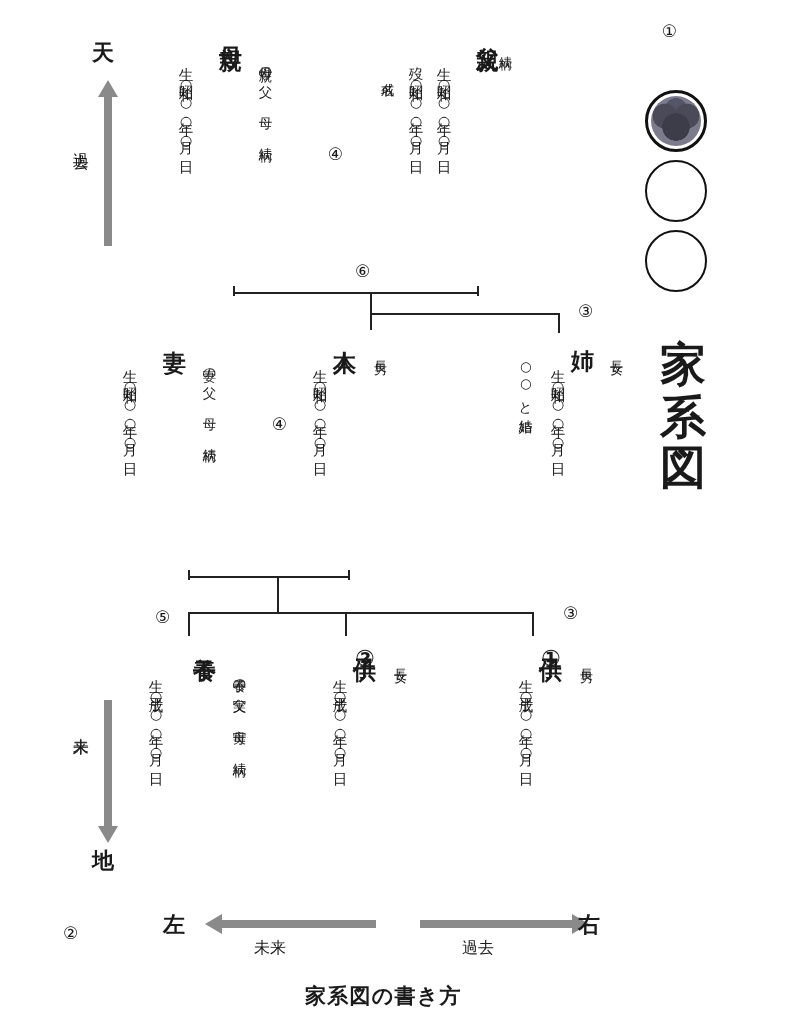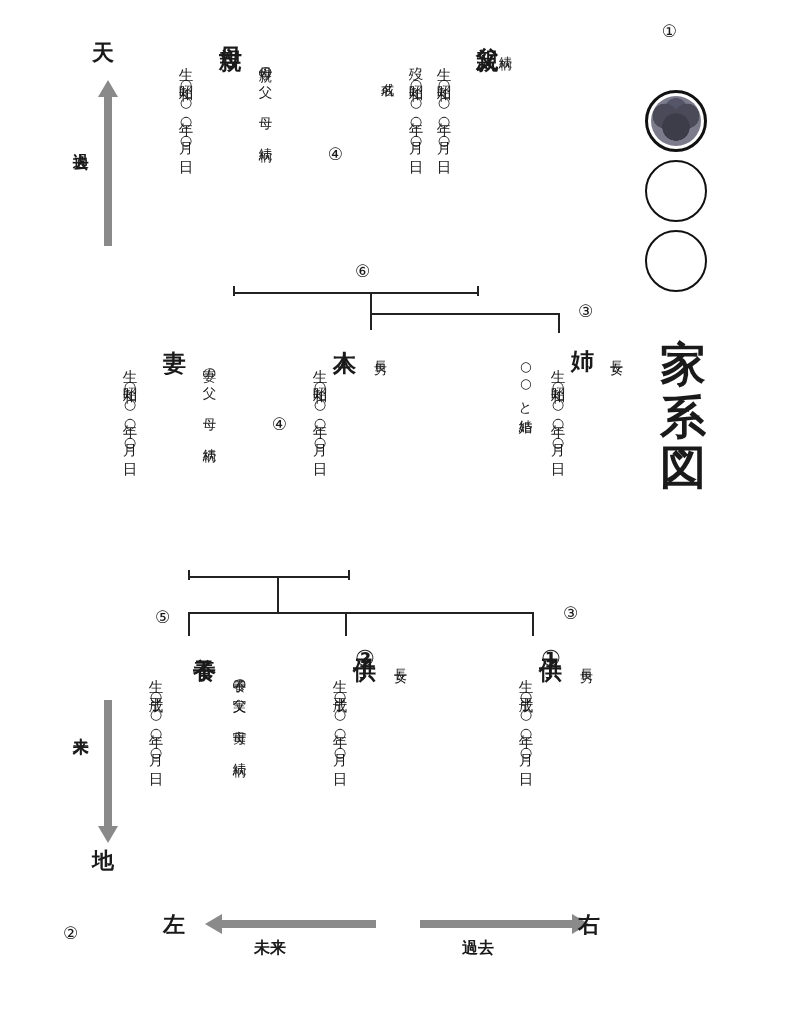--- a/index.html
+++ b/index.html
@@ -103,21 +103,21 @@
     border-left: 17px solid #8a8a8a;
   }
   .axis-label {
     position: absolute;
     font-size: 22px;
     font-weight: 700;
   }
   .axis-small {
     position: absolute;
     font-size: 16px;
-    font-weight: 700;
+    font-weight: 400;
   }
   .crest-wrap {
     position: absolute;
     width: 62px;
     height: 62px;
   }
   .crest-ring {
     position: absolute;
     inset: 0;
     border: 3px solid #111;
@@ -234,14 +234,15 @@
   <div class="arrow-shaft" style="left:221px; top:920px; width:155px; height:8px;"></div>
   <div class="axis-small" style="left:254px; top:938px;">未来</div>
 
   <div class="arrow-shaft" style="left:420px; top:920px; width:155px; height:8px;"></div>
   <div class="arrow-head ah-right" style="left:572px; top:914px;"></div>
   <div class="axis-label" style="left:578px; top:910px;">右</div>
   <div class="axis-small" style="left:462px; top:938px;">過去</div>
 
   <div class="h marknum" style="left:63px; top:924px;">②</div>
 
+  <div class="caption" style="left:305px; top:982px;">家系図の書き方</div>
 
 </div>
 
 </body></html>

